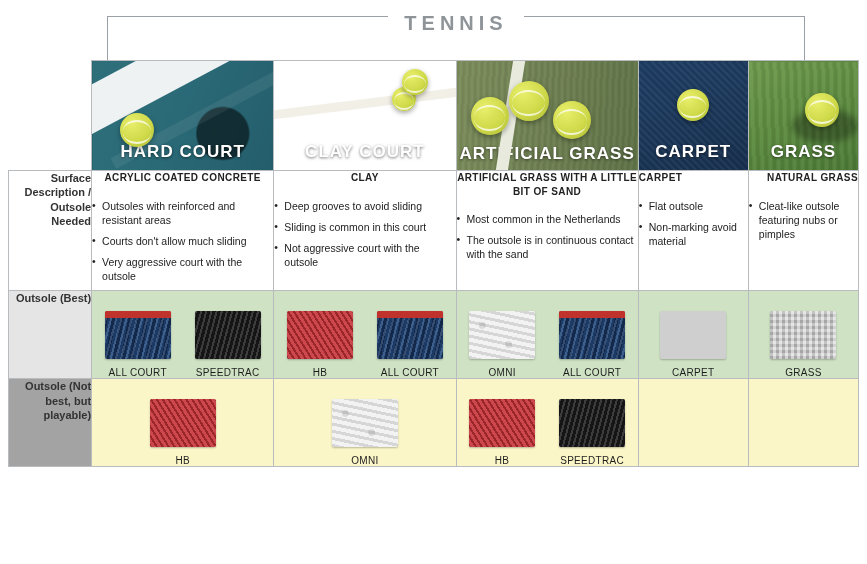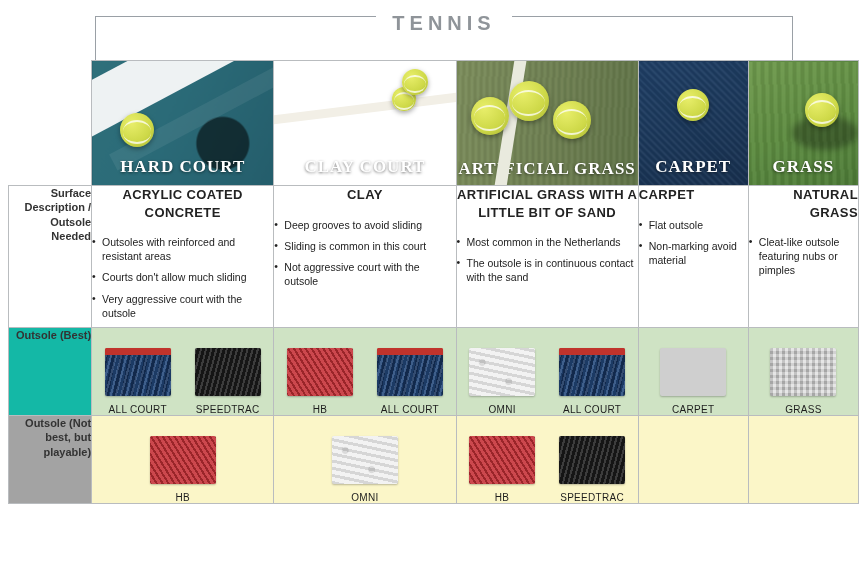--- a/index.html
+++ b/index.html
@@ -8,21 +8,21 @@
     width: 867px; height: 564px;
     font-family: "Liberation Sans", sans-serif;
     background: #ffffff;
     color: #222;
     overflow: hidden;
   }
   .wrap { position: relative; width: 867px; height: 564px; }
 
   
   .title-row {
-    position: absolute; left: 4px; top: 0; width: 797px; height: 62px;
+    position: absolute; left: 16px; top: 0; width: 797px; height: 62px;
   }
   .title-box {
     position: absolute; left: 91px; top: 16px; right: 8px; height: 44px;
     border: 1px solid #9aa0a6;
     border-bottom: none;
   }
   .title-center {
     position: absolute; left: 91px; right: 8px; top: 12px;
     text-align: center;
   }
@@ -45,25 +45,24 @@
   }
   .col-label { width: 83px; }
   .col-hard  { width: 182px; }
   .col-clay  { width: 182px; }
   .col-af    { width: 182px; }
   .col-carpet{ width: 110px; }
   .col-grass { width: 110px; }
 
   
   .photo-cell {
-    height: 125px;
+    height: 110px;
     position: relative;
     overflow: hidden;
     border-left: 1px solid #fff;
-    font-family: Liberation Serif, serif;
   }
   .photo-cell .label {
     position: absolute; left: 0; right: 0; bottom: 8px;
     text-align: center;
     color: #fff;
     font-weight: bold;
     font-size: 17px;
     letter-spacing: 1px;
     text-shadow: 0 1px 3px rgba(0,0,0,.55);
     line-height: 1.15;
@@ -144,27 +143,27 @@
   
   .rowlabel {
     text-align: right;
     font-size: 11px;
     font-weight: bold;
     color: #333;
     padding: 0 4px;
     vertical-align: middle;
     line-height: 1.3;
   }
-  .rowlabel.green { background:#14b8a6; }
+  .rowlabel.green { background:#e5e5e5; }
   .rowlabel.yellow { background:#a3a3a3; }
 
   
   .desc-cell { padding: 14px 12px 16px 12px; background:#fff; }
   .desc-title {
-    font-size: 13px; font-weight: bold; letter-spacing:.4px;
+    font-size: 10px; font-weight: bold; letter-spacing:.4px;
     color:#222; text-align:center; margin-bottom: 14px; line-height:1.35;
   }
   .desc-cell.left .desc-title { text-align: left; }
   ul.bullets { list-style:none; margin:0; padding:0; }
   ul.bullets li {
     position: relative; padding-left: 10px; margin-bottom: 7px;
     font-size: 10.5px; line-height: 1.35; color:#222;
   }
   ul.bullets li:before {
     content:"•"; position:absolute; left:0; top:-1px; color:#222;

